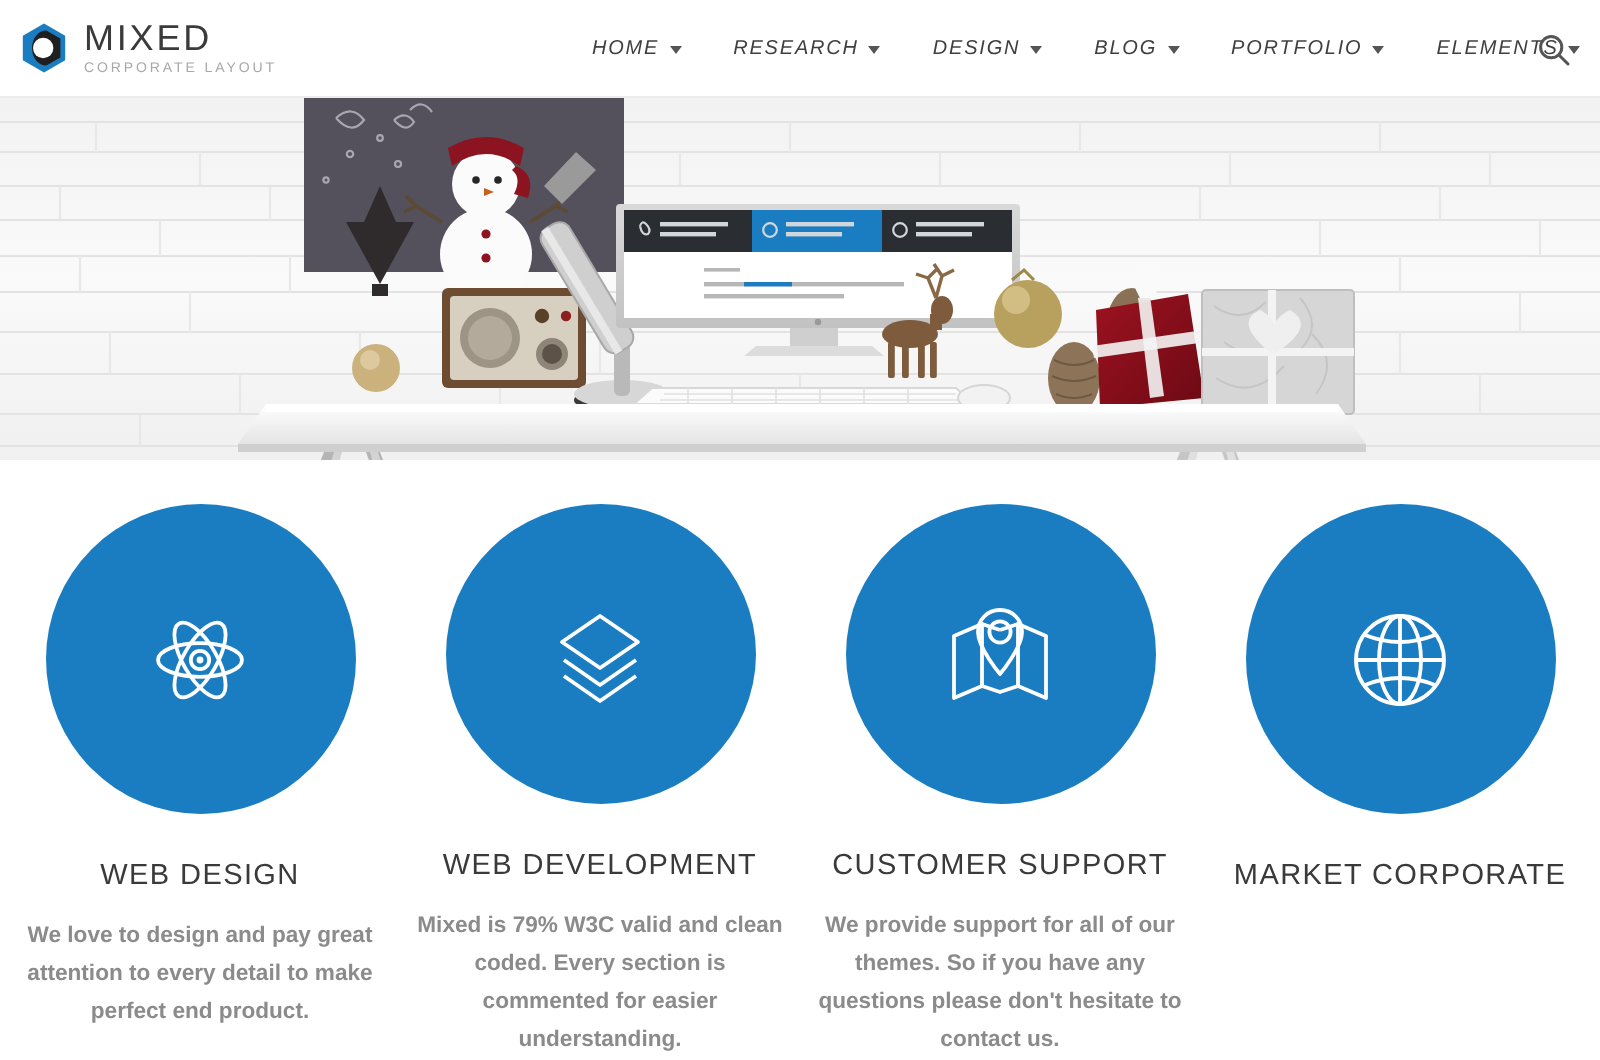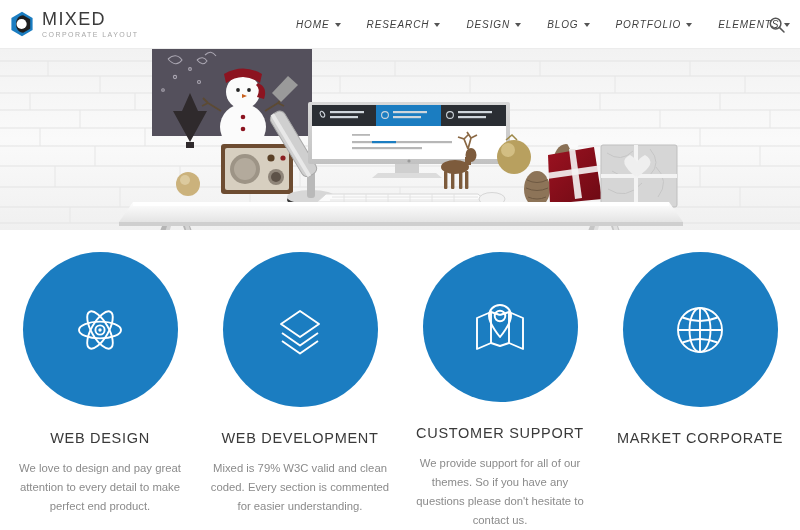--- a/index.html
+++ b/index.html
@@ -143,21 +143,21 @@
     white-space: nowrap;
   }
 
   .svc-desc {
     margin-top: 13px;
     width: 186px;
     font-size: 11.3px;
     line-height: 19px;
     color: #8b8b8b;
     text-align: center;
-    font-weight: 400;
+    font-weight: 700;
   }
 </style>
 </head>
 <body>
 
 <div class="header">
 
   <a class="brand">
     <svg class="brand-mark" viewBox="0 0 24 26">
       <path d="M12 0.8 L22.6 6.9 L22.6 19.1 L12 25.2 L1.4 19.1 L1.4 6.9 Z" fill="#1b7dc1"></path>

